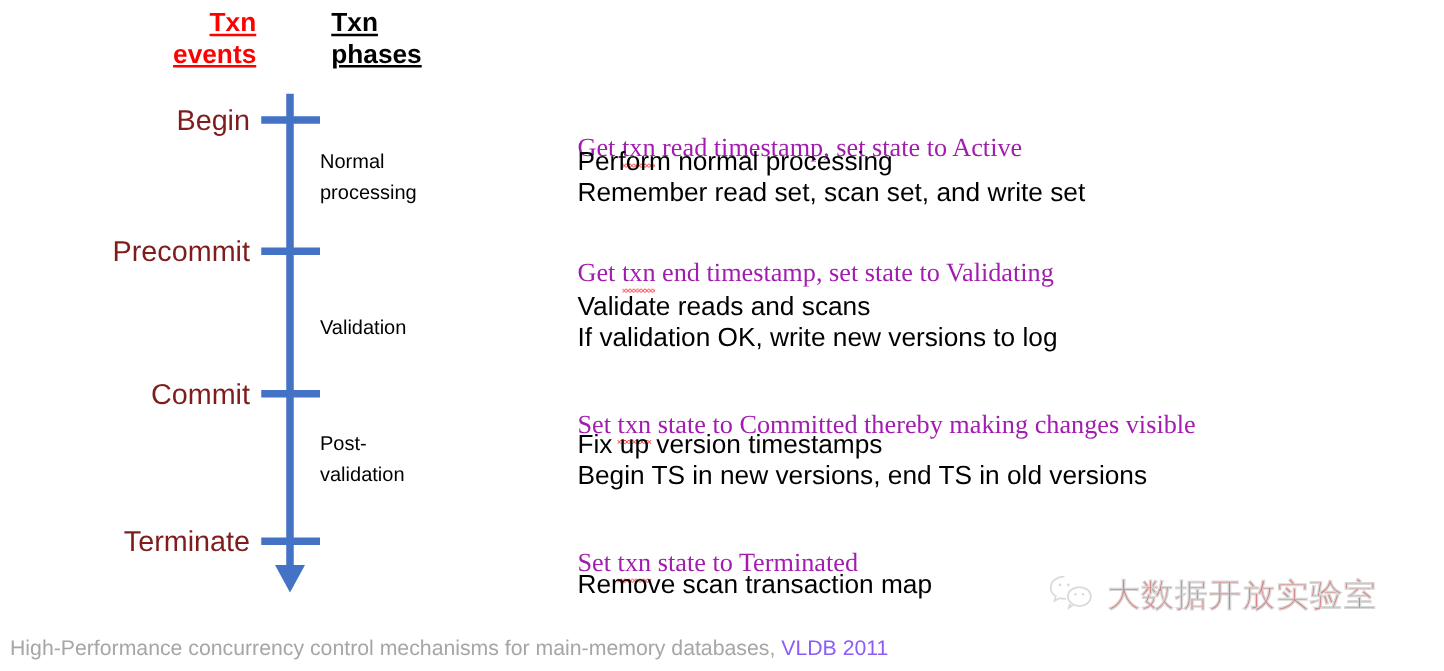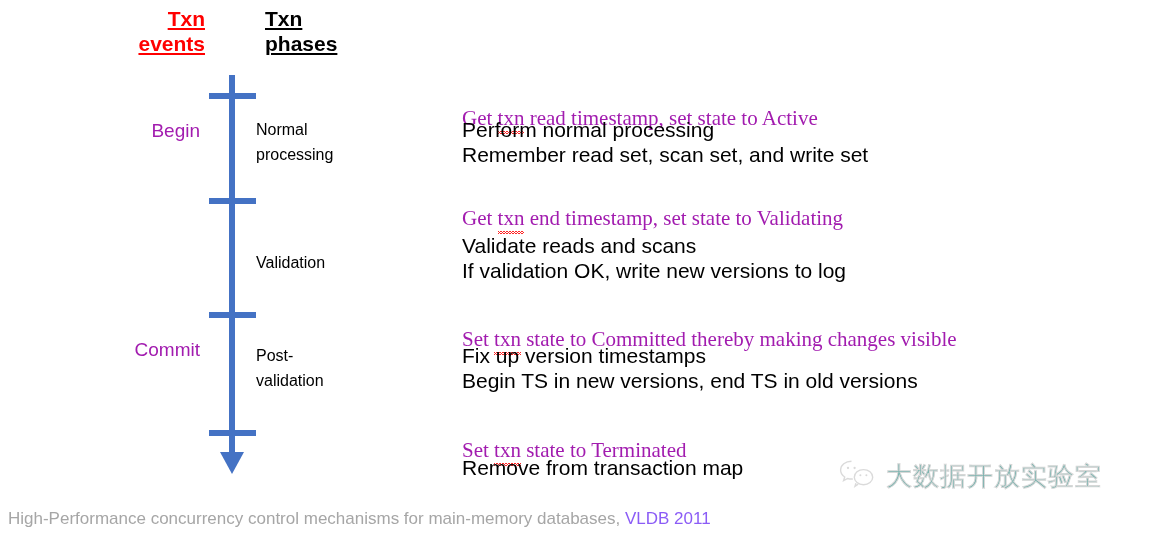--- a/index.html
+++ b/index.html
@@ -69,25 +69,24 @@
     height: 6px;
     background: #4472c4;
   }
 
   
   .event-label {
     position: absolute;
     left: 10px;
     width: 190px;
     text-align: right;
-    font-size: 19px;
+    font-size: 23px;
     line-height: 24px;
-    color: #a21caf;
+    color: #7f1d1d;
     white-space: nowrap;
-    margin-top: 35px;
   }
 
   
   .phase-label {
     position: absolute;
     left: 256px;
     width: 180px;
     text-align: left;
     font-size: 16px;
     line-height: 25px;
@@ -145,21 +144,21 @@
     left: 838px;
     top: 458px;
     display: flex;
     align-items: center;
     gap: 8px;
     opacity: .55;
   }
   #watermark .wm-text {
     font-size: 26px;
     line-height: 30px;
-    color: #0f766e;
+    color: #b91c1c;
     letter-spacing: 1px;
     -webkit-text-stroke: 1px #b8b8b8;
     font-family: "DejaVu Sans", sans-serif;
   }
 </style>
 </head>
 <body>
 
 <div id="slide">
 
@@ -171,21 +170,23 @@
 
   <div id="axis-line"></div>
   <div id="axis-arrow"></div>
 
   <div class="tick" style="top:93px"></div>
   <div class="tick" style="top:198px"></div>
   <div class="tick" style="top:312px"></div>
   <div class="tick" style="top:430px"></div>
 
   <div class="event-label" style="top:84px">Begin</div>
+  <div class="event-label" style="top:189px">Precommit</div>
   <div class="event-label" style="top:303px">Commit</div>
+  <div class="event-label" style="top:421px">Terminate</div>
 
   <div class="phase-label" style="top:117px">Normal
 processing</div>
   <div class="phase-label" style="top:250px">Validation</div>
   <div class="phase-label" style="top:343px">Post-
 validation</div>
 
   <div class="desc red" style="top:81px">
     <span>Get </span><span class="sp">txn</span><span> read timestamp, set state to Active</span>
   </div>
@@ -204,21 +205,21 @@
     <span>Set </span><span class="sp">txn</span><span> state to Committed thereby making changes visible</span>
   </div>
 
   <div class="desc" style="top:343px">Fix up version timestamps
 Begin TS in new versions, end TS in old versions</div>
 
   <div class="desc red" style="top:413px">
     <span>Set </span><span class="sp">txn</span><span> state to Terminated</span>
   </div>
 
-  <div class="desc" style="top:455px">Remove from transaction map</div>
+  <div class="desc" style="top:455px">Remove scan transaction map</div>
 
   <div id="citation">
     <span>High-Performance concurrency control mechanisms for main-memory databases,</span>
     <span class="venue">VLDB 2011</span>
   </div>
 
   <div id="watermark">
     <span>
       <svg width="40" height="32" viewBox="0 0 40 32" aria-hidden="true">
         <g fill="none" stroke="#bdbdbd" stroke-width="1.4">

